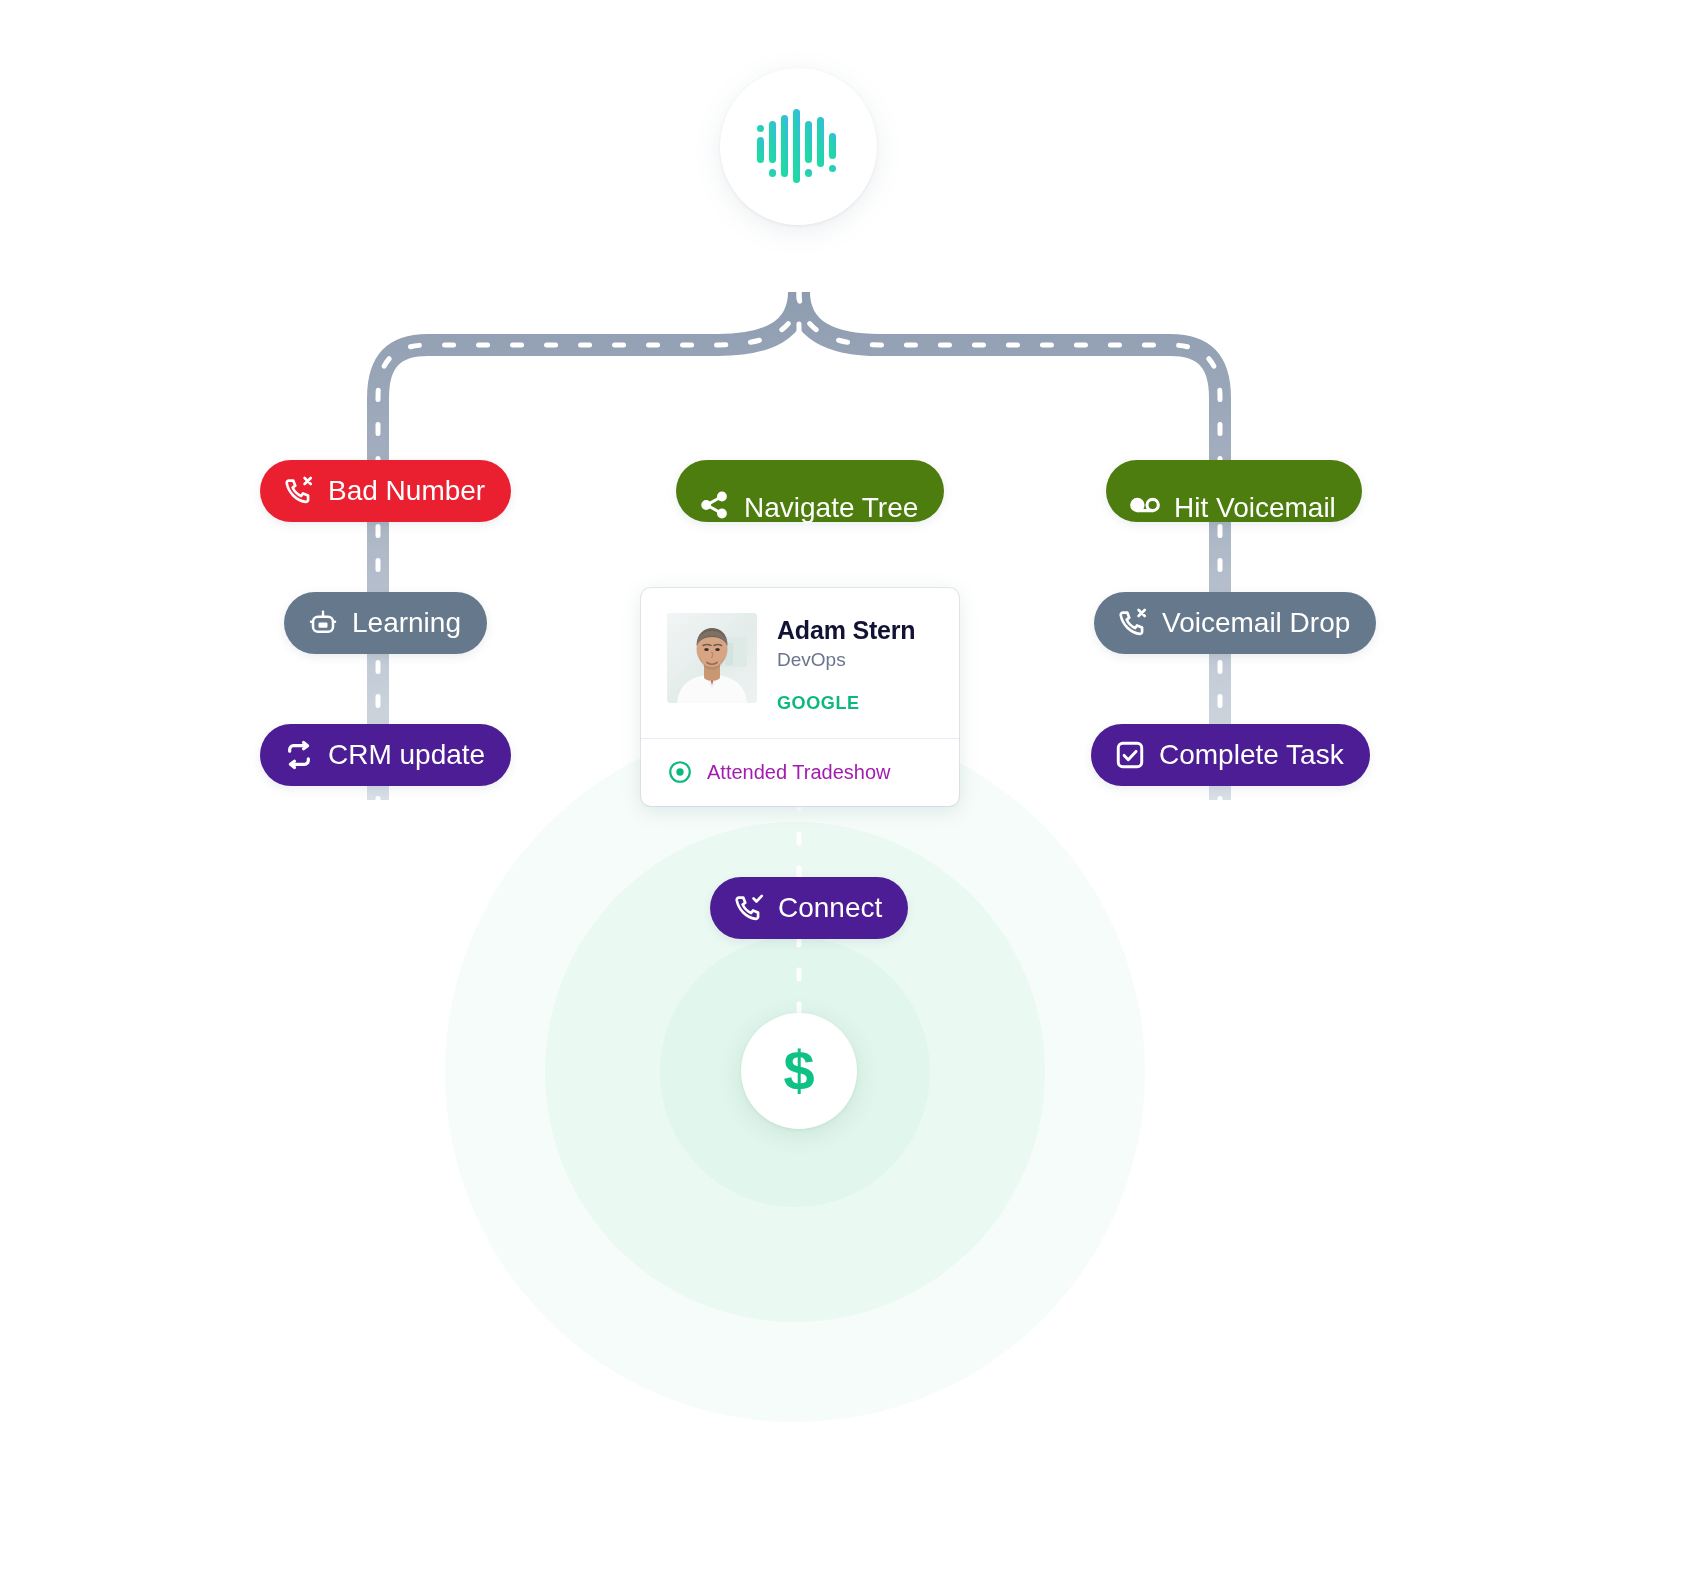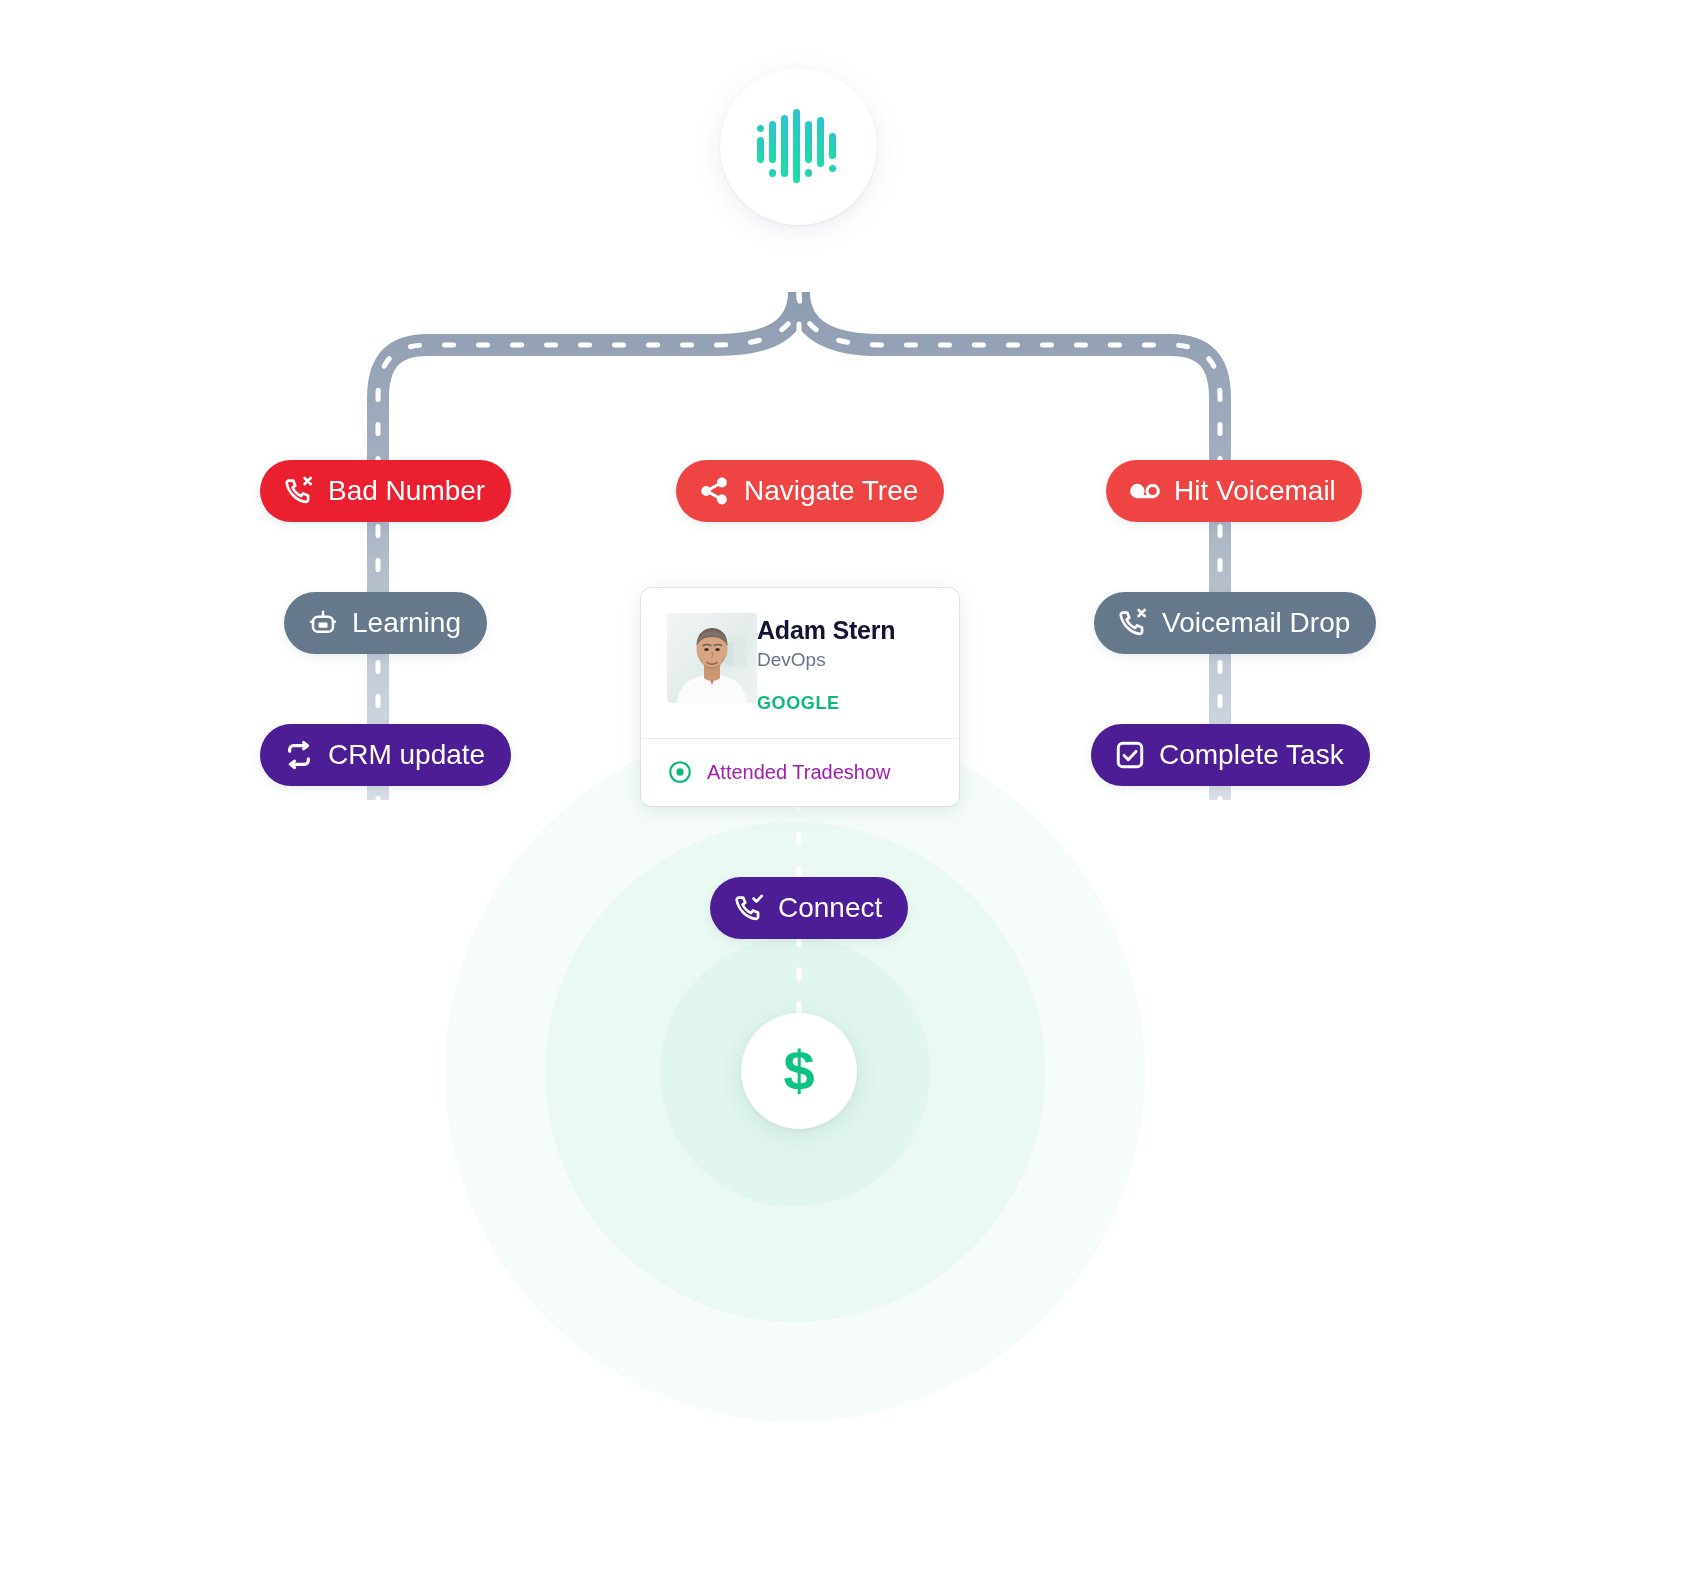--- a/index.html
+++ b/index.html
@@ -112,21 +112,21 @@
     justify-content: center;
     width: 34px;
     height: 34px;
     flex: 0 0 34px;
   }
   .pill .pill-label { display: inline-block; line-height: 1; }
 
   .pill-red    { background: #ea2030; }
   .pill-slate  { background: #66788c; }
   .pill-green  { background: #4c1d95; }
-  .pill-indigo { background: #ef4444; }
+  .pill-indigo { background: #4d7c0f; align-items: flex-end; }
 
   
   #pill-bad-number   { left: 252px;  top: 460px; }
   #pill-learning     { left: 276px;  top: 592px; }
   #pill-crm-update   { left: 252px;  top: 724px; }
 
   #pill-navigate     { left: 668px;  top: 460px; }
   #pill-connect      { left: 702px;  top: 877px; }
 
   #pill-hit-vm       { left: 1098px; top: 460px; }
@@ -140,20 +140,21 @@
     width: 318px;
     background: #ffffff;
     border-radius: 10px;
     box-shadow: 0 4px 20px rgba(90,110,130,.15), 0 0 0 1px rgba(190,200,215,.35);
     overflow: hidden;
   }
   .contact-top {
     display: flex;
     align-items: flex-start;
     padding: 25px 22px 24px 26px;
+    gap: 20px;
   }
   .avatar {
     width: 90px; height: 90px;
     border-radius: 4px;
     flex: 0 0 90px;
     overflow: hidden;
     position: relative;
     background: #e8eef0;
   }
   .avatar svg { display: block; width: 100%; height: 100%; }

